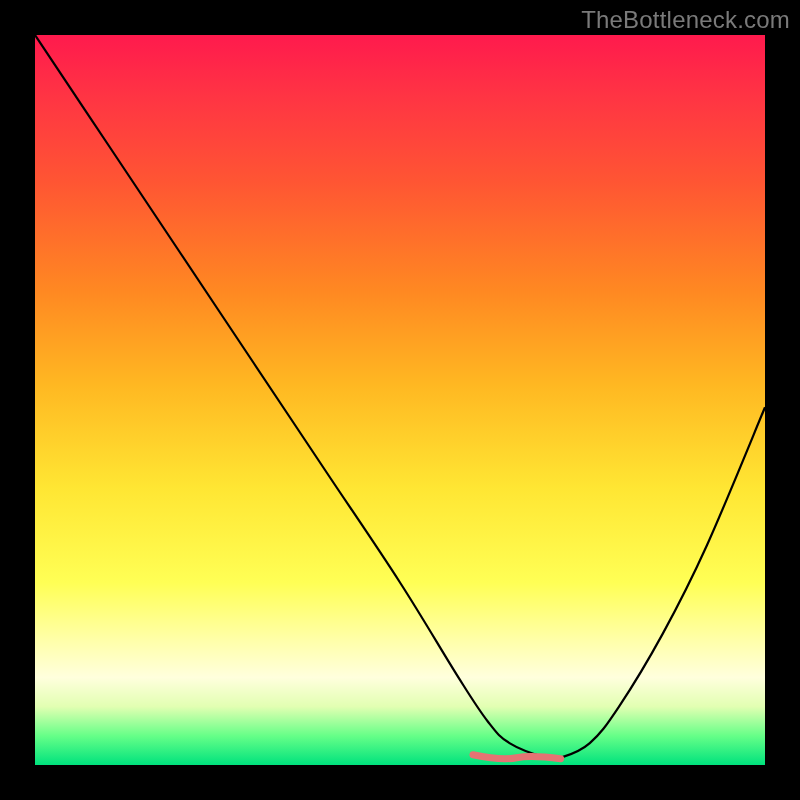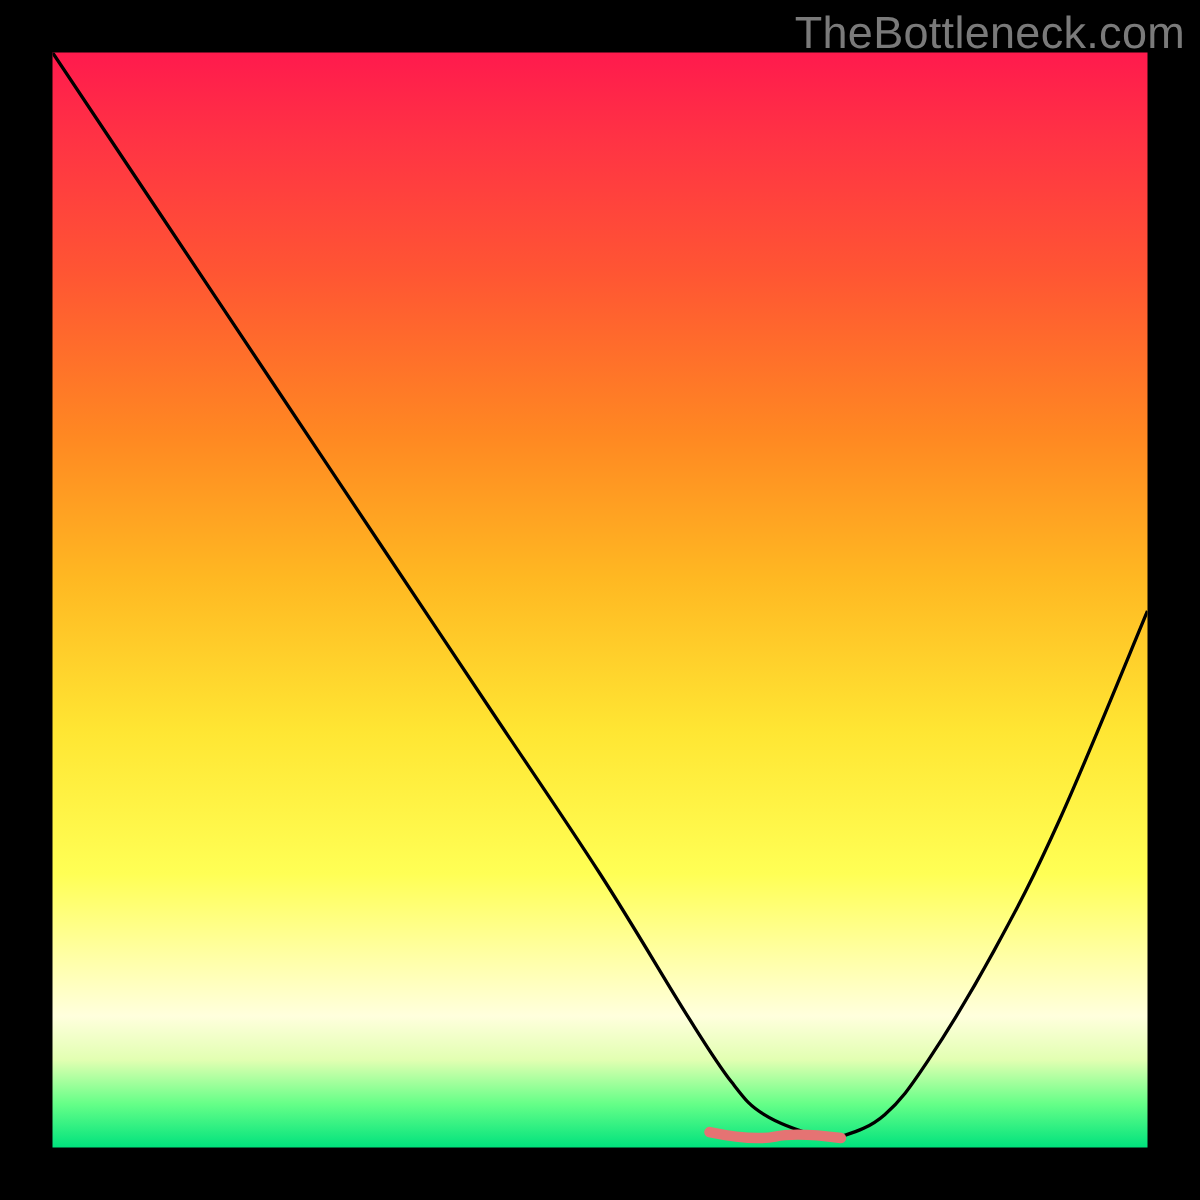--- a/index.html
+++ b/index.html
@@ -43,21 +43,21 @@
     left: 0;
     top: 0;
     width: 730px;
     height: 730px;
   }
   .watermark {
     position: absolute;
     top: 6px;
     right: 10px;
     color: #7a7a7a;
-    font-size: 30px;
+    font-size: 24px;
     font-weight: 500;
     letter-spacing: 0.2px;
   }
 </style>
 </head>
 <body>
 
 <div class="frame">
 
   <div class="watermark">TheBottleneck.com</div>

